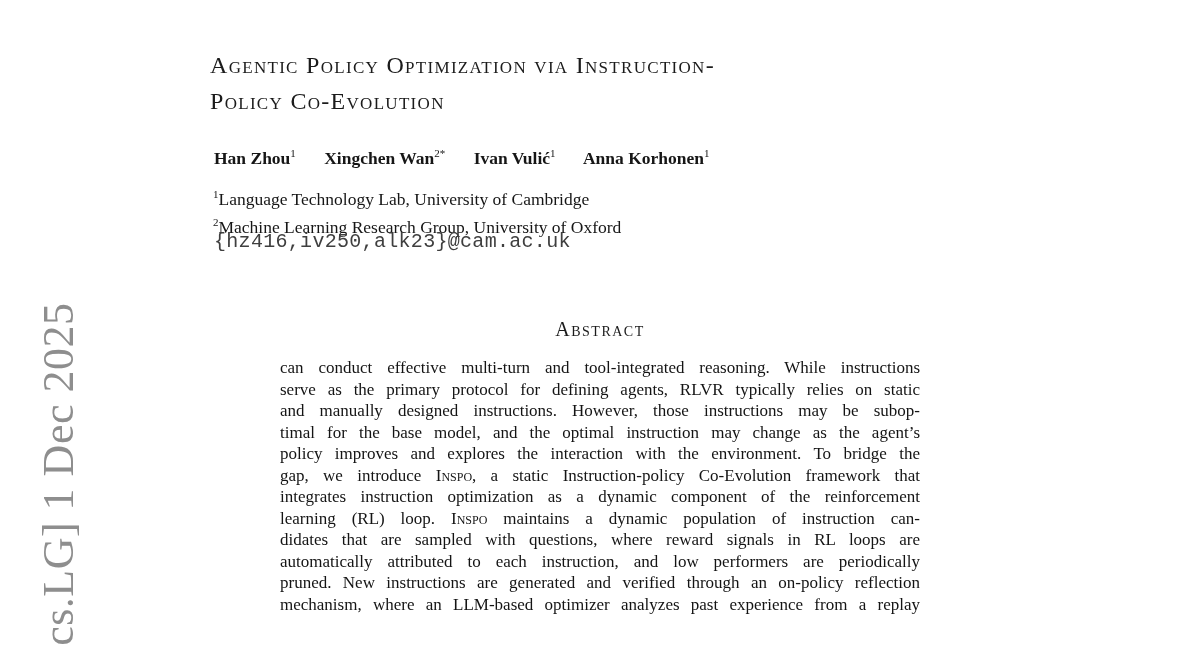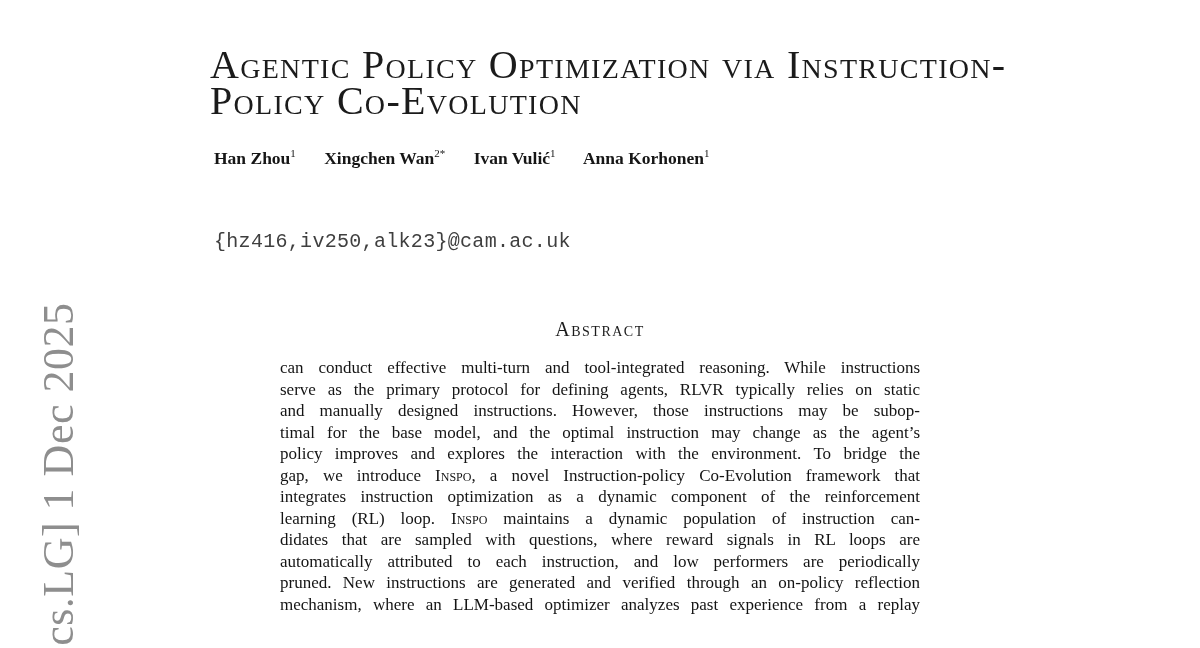--- a/index.html
+++ b/index.html
@@ -33,21 +33,21 @@
     letter-spacing: 0.5px;
     color: #8e8e8e;
   }
 
   
   .title {
     position: absolute;
     left: 210px;
     top: 47px;
     font-variant: small-caps;
-    font-size: 40px;
+    font-size: 24px;
     line-height: 36px;
     letter-spacing: 1.3px;
     color: #1b1b1b;
   }
 
   
   .authors {
     position: absolute;
     left: 214px;
     top: 142px;
@@ -126,32 +126,36 @@
     <div>Policy Co-Evolution</div>
   </div>
 
   <div class="authors">
     <span class="author"><span>Han Zhou</span><sup>1</sup></span>
     <span class="author"><span>Xingchen Wan</span><sup>2*</sup></span>
     <span class="author"><span>Ivan Vulić</span><sup>1</sup></span>
     <span class="author"><span>Anna Korhonen</span><sup>1</sup></span>
   </div>
 
+  <div class="affiliations">
+    <div><sup>1</sup><span>Language Technology Lab, University of Cambridge</span></div>
+    <div><sup>2</sup><span>Machine Learning Research Group, University of Oxford</span></div>
+  </div>
 
   <div class="email">{hz416,iv250,alk23}@cam.ac.uk</div>
 
   <div class="abstract-heading">Abstract</div>
 
   <div class="abstract-body" id="abstract-body">
       <div class="abs-line"><span>can conduct effective multi-turn and tool-integrated reasoning. While instructions</span></div>
       <div class="abs-line"><span>serve as the primary protocol for defining agents, RLVR typically relies on static</span></div>
       <div class="abs-line"><span>and manually designed instructions. However, those instructions may be subop-</span></div>
       <div class="abs-line"><span>timal for the base model, and the optimal instruction may change as the agent’s</span></div>
       <div class="abs-line"><span>policy improves and explores the interaction with the environment. To bridge the</span></div>
-      <div class="abs-line"><span>gap, we introduce </span><span class="sc">Inspo</span><span>, a novel </span><span class="b">Ins</span><span>truction-</span><span class="b">po</span><span>licy Co-Evolution framework that</span></div>
+      <div class="abs-line"><span>gap, we introduce </span><span class="sc">Inspo</span><span>, a static </span><span class="b">Ins</span><span>truction-</span><span class="b">po</span><span>licy Co-Evolution framework that</span></div>
       <div class="abs-line"><span>integrates instruction optimization as a dynamic component of the reinforcement</span></div>
       <div class="abs-line"><span>learning (RL) loop. </span><span class="sc">Inspo</span><span> maintains a dynamic population of instruction can-</span></div>
       <div class="abs-line"><span>didates that are sampled with questions, where reward signals in RL loops are</span></div>
       <div class="abs-line"><span>automatically attributed to each instruction, and low performers are periodically</span></div>
       <div class="abs-line"><span>pruned. New instructions are generated and verified through an on-policy reflection</span></div>
       <div class="abs-line"><span>mechanism, where an LLM-based optimizer analyzes past experience from a replay</span></div>
     </div>
 
 </div>
 

